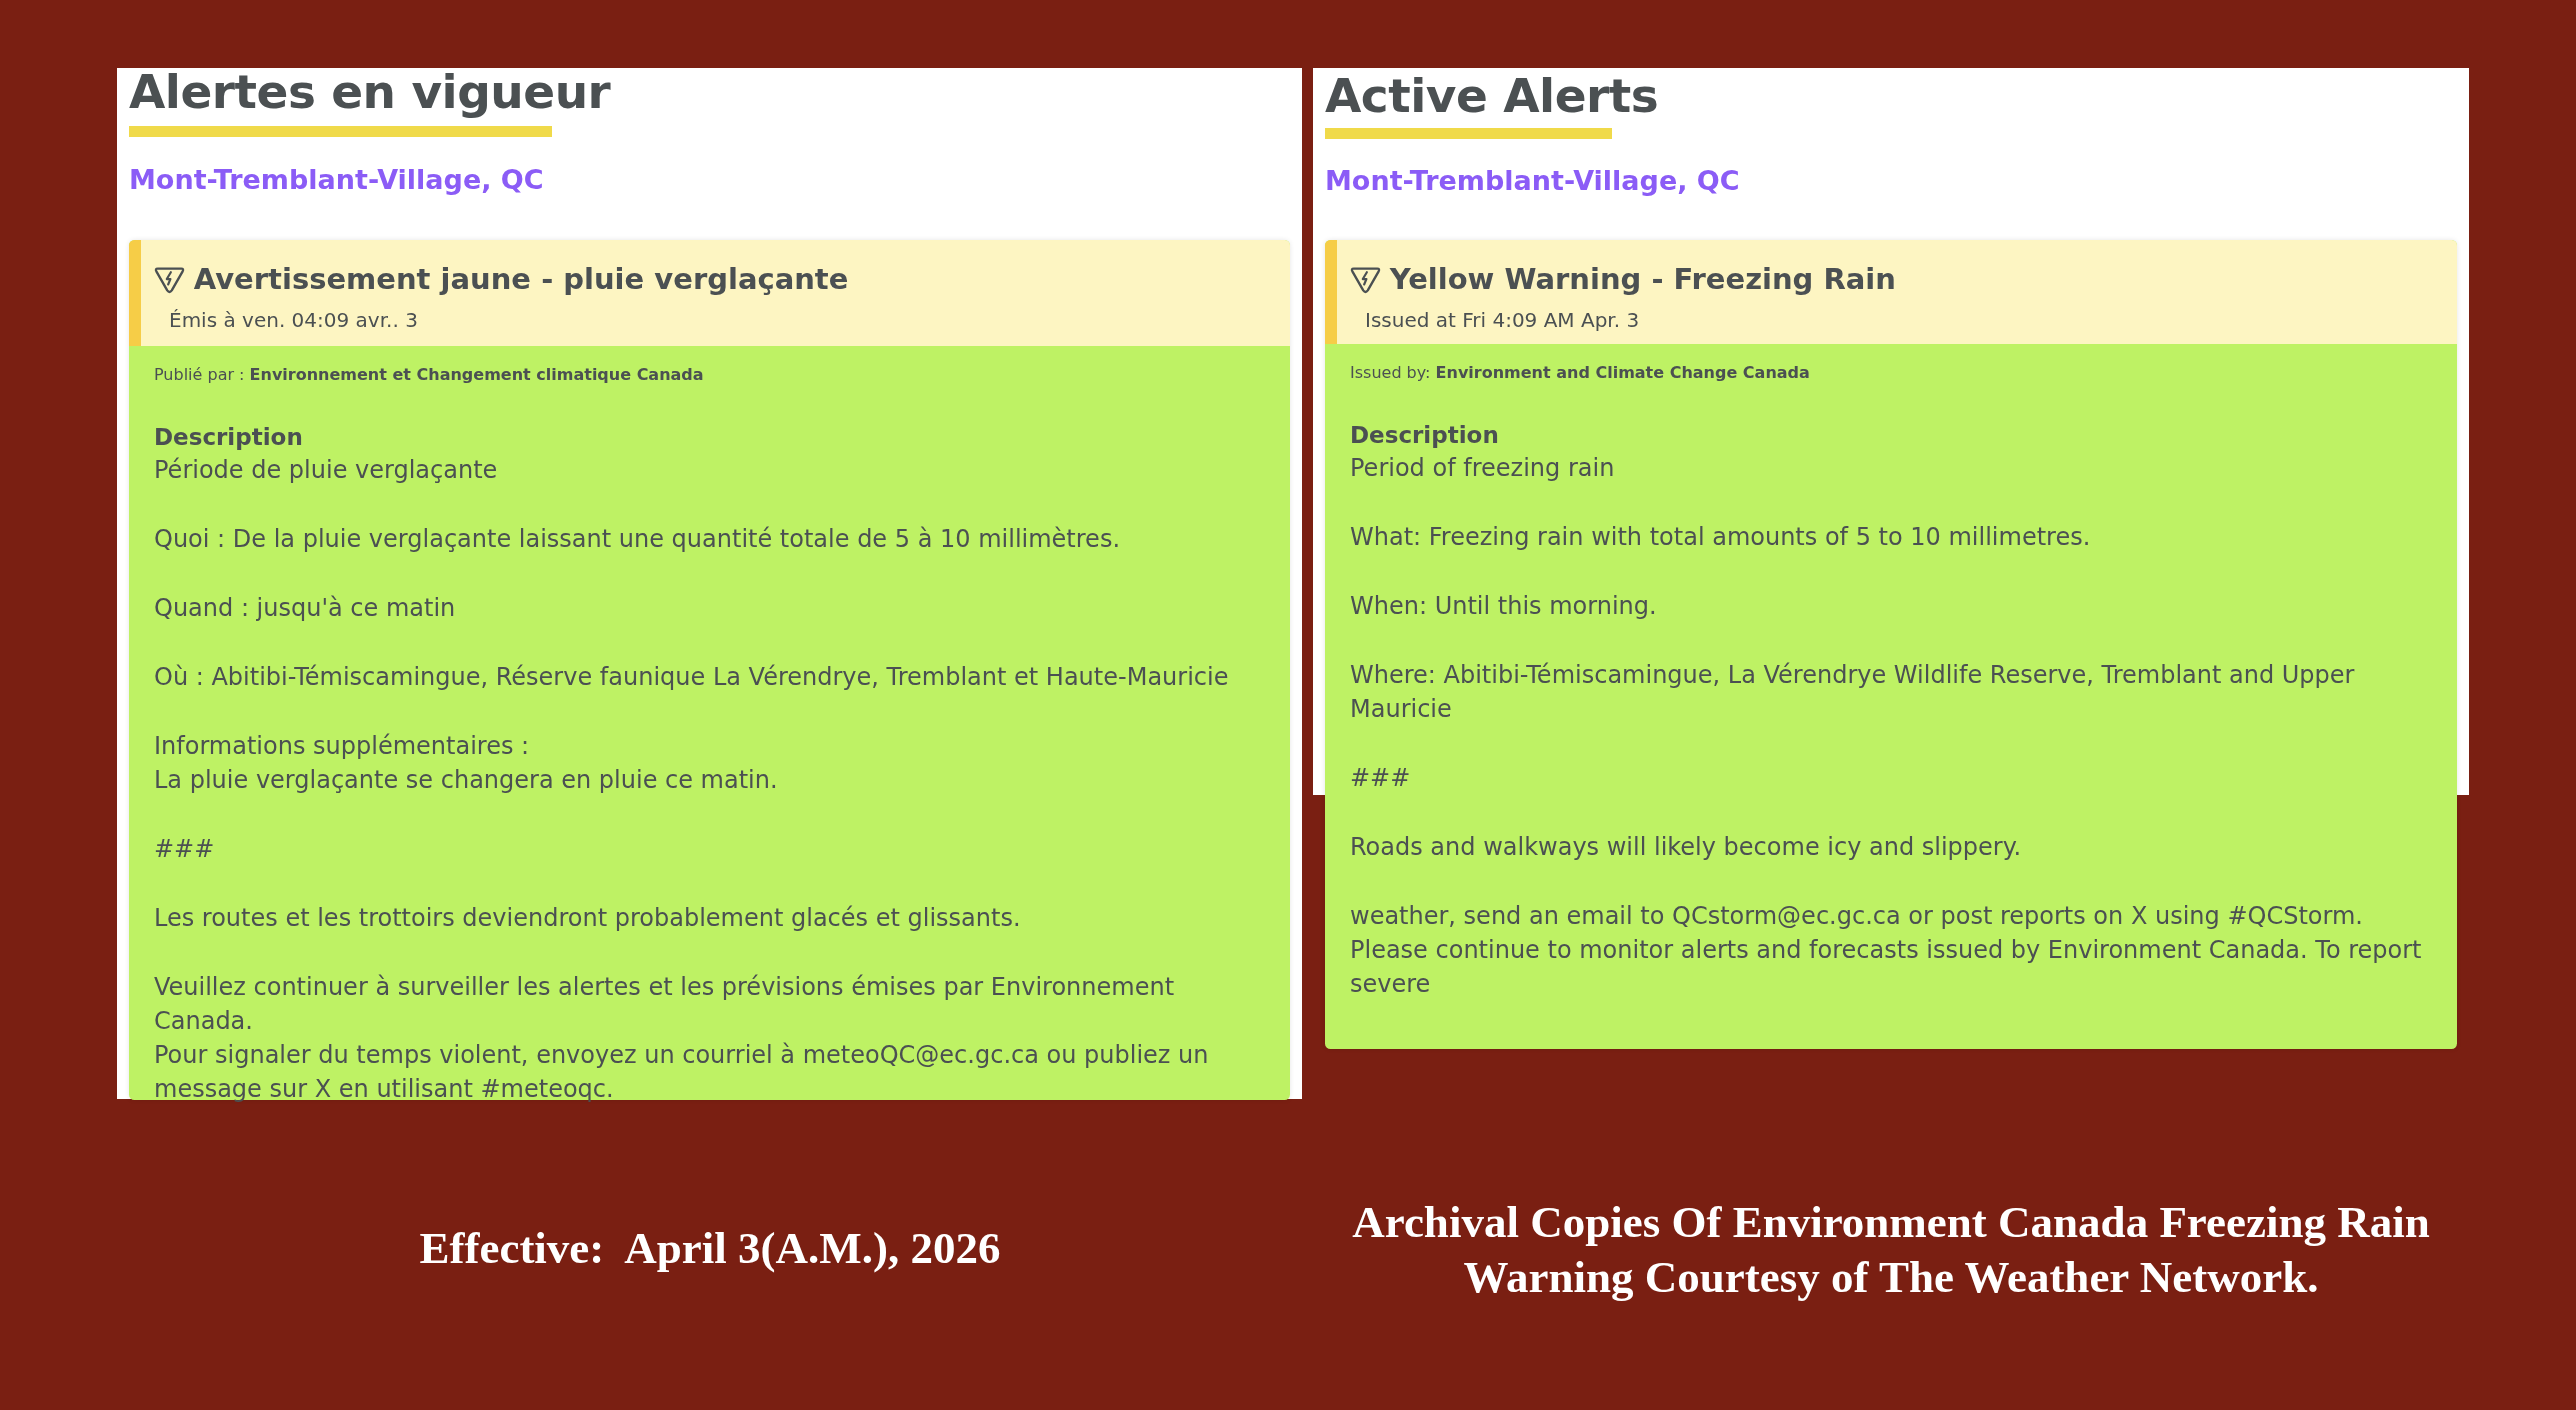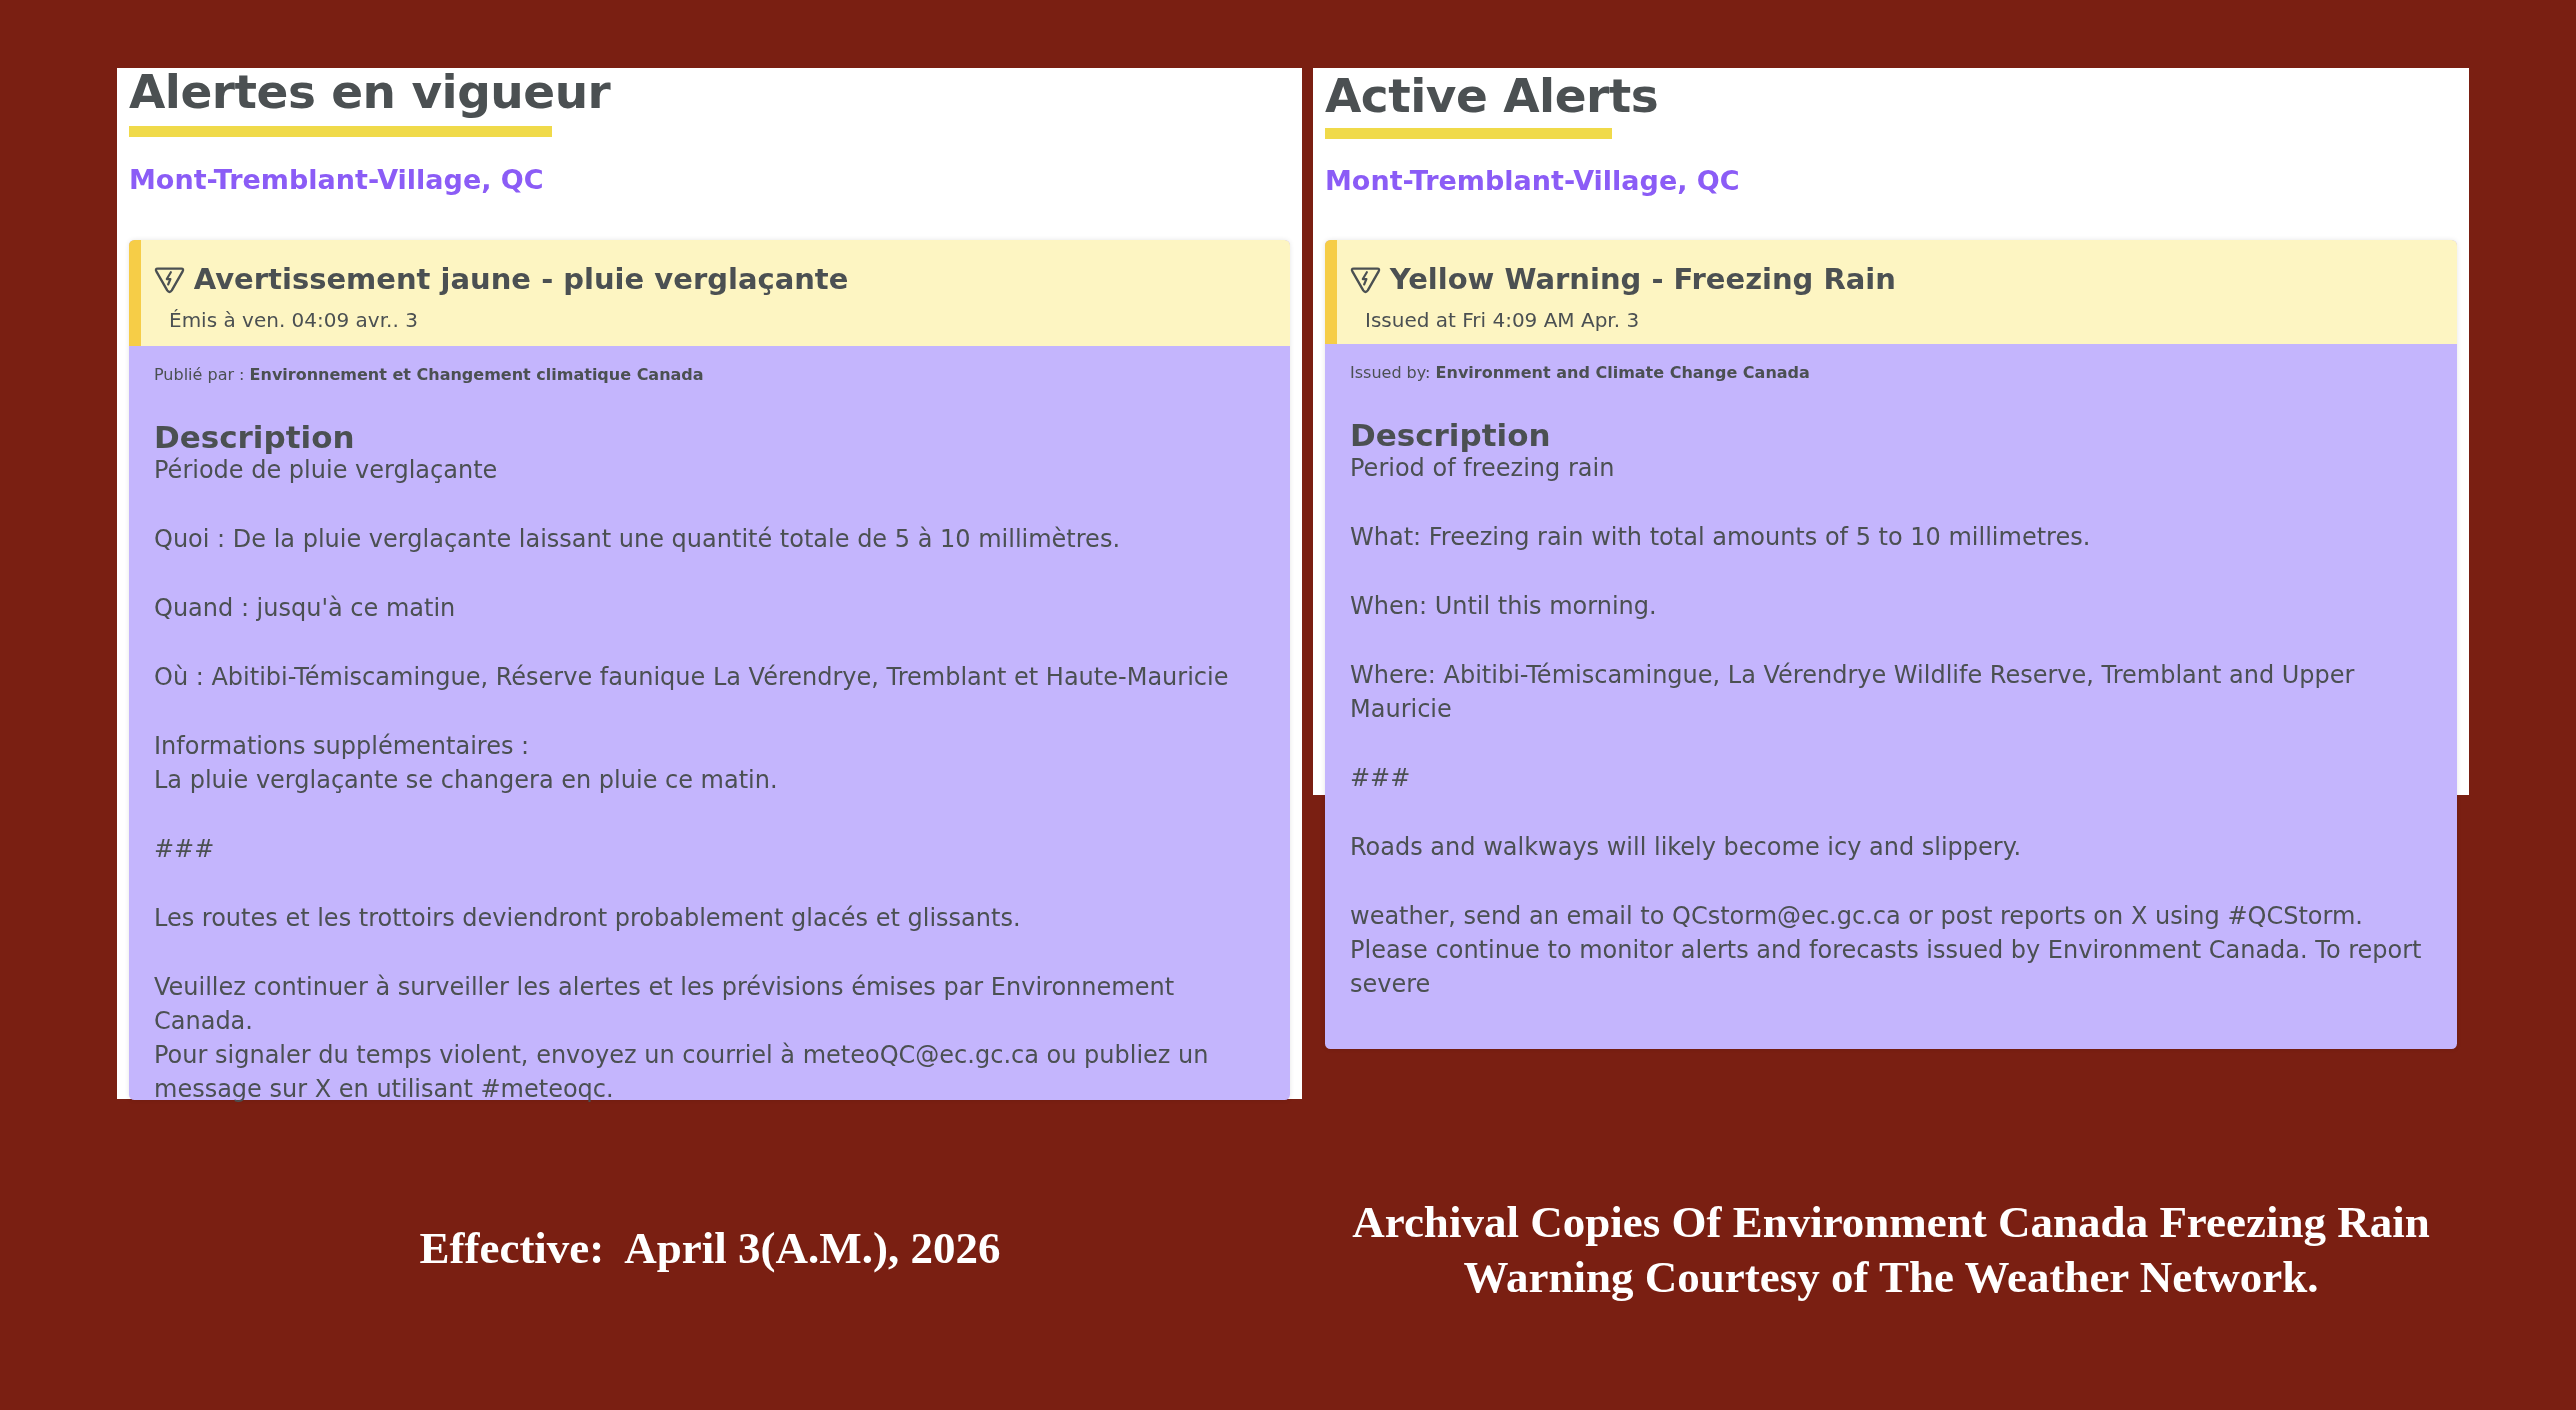--- a/index.html
+++ b/index.html
@@ -30,21 +30,21 @@
 
   .location {
     position: absolute; left: 12px;
     font-size: 27px; font-weight: bold; color: #8b5cf6; white-space: nowrap;
   }
   #panel-fr .location { top: 96px; }
   #panel-en .location { top: 97px; }
 
   .card {
     position: absolute; left: 12px; top: 172px;
-    background: #c4b5fd;
+    background: #bef264;
     border-radius: 5.5px;
     box-shadow: 0 0 5.5px rgba(0,0,0,0.10);
   }
   #panel-fr .card { width: 1161px; height: 860px; }
   #panel-en .card { width: 1132px; height: 809px; }
 
   .card-header {
     position: relative; background: #fdf5c2;
     border-left: 12px solid #f6cd47;
     border-radius: 5.5px 5.5px 0 0;
@@ -63,21 +63,21 @@
     position: absolute; left: 28px; top: 68px;
     font-size: 20px; color: #4b5052; white-space: nowrap;
   }
 
   .card-body {
     position: relative; padding: 12.8px 25px 0 25px;
     font-size: 24px; color: #4b5052; line-height: 34px;
   }
   .issued-by { font-size: 16px; line-height: 27px; margin-top: 1.8px; margin-bottom: 33px; white-space: nowrap; }
   .issued-by .agency { font-weight: bold; }
-  .section-label { font-weight: bold; font-size: 31px; line-height: 32px; }
+  .section-label { font-weight: bold; font-size: 23px; line-height: 32px; }
   .para { margin: 0 0 35px 0; }
   .para.tight { margin-bottom: 0; }
   .para-line { display: block; }
 
   .caption {
     position: absolute; color: #ffffff;
     font-family: "Liberation Serif", "DejaVu Serif", serif;
     font-weight: bold; font-size: 45px; text-align: center; line-height: 55px;
   }
   #caption-left { left: 274px; width: 872px; top: 1221px; }

